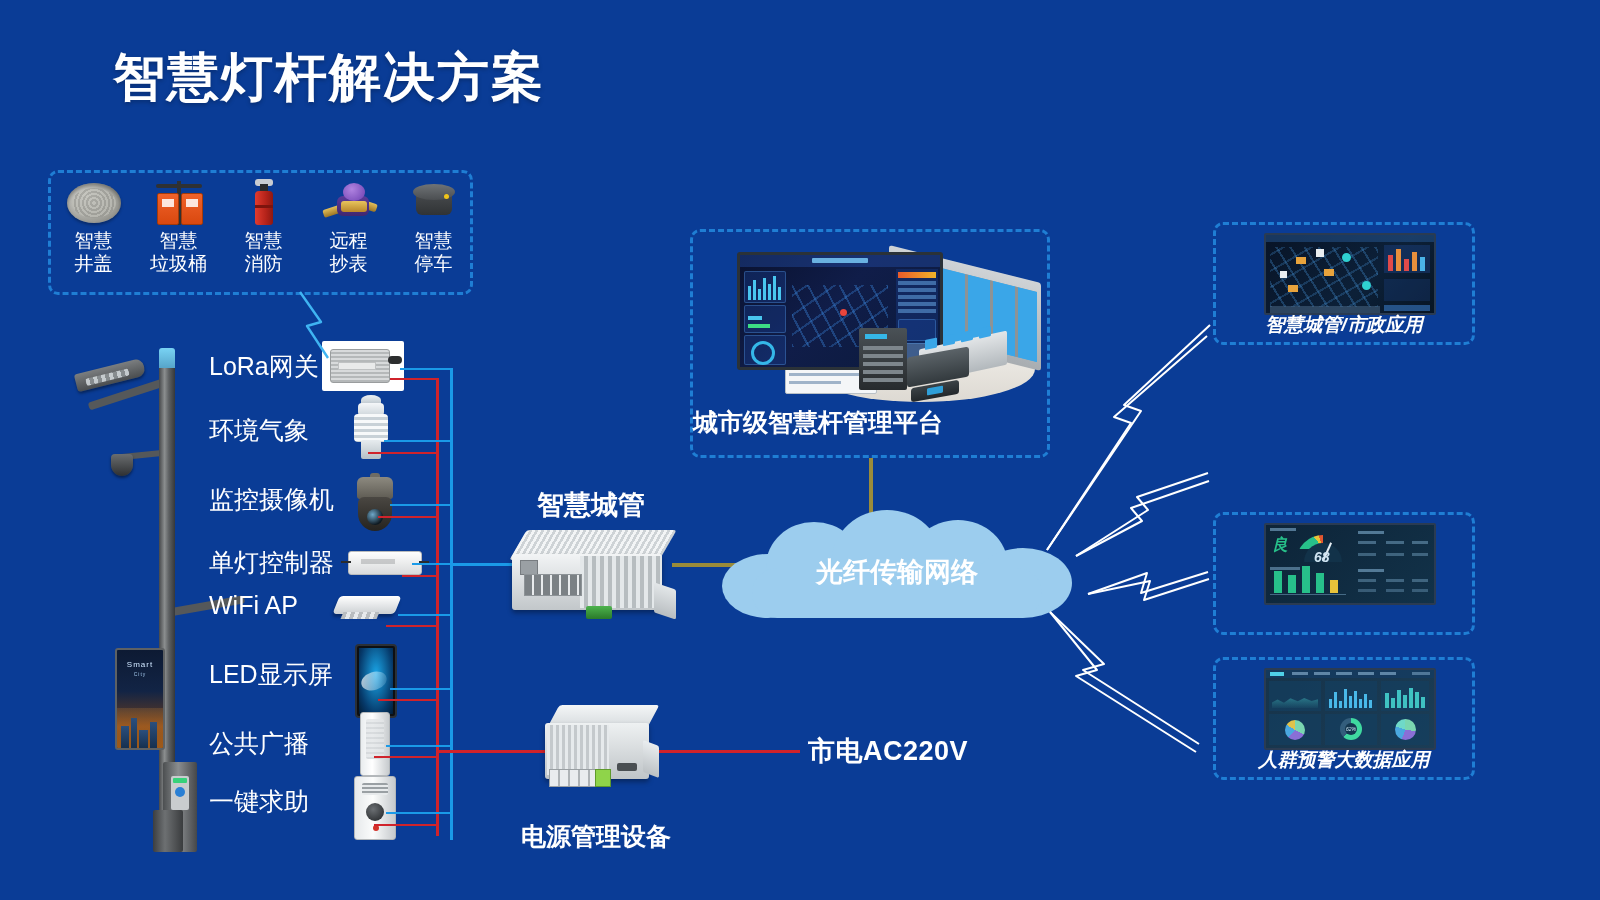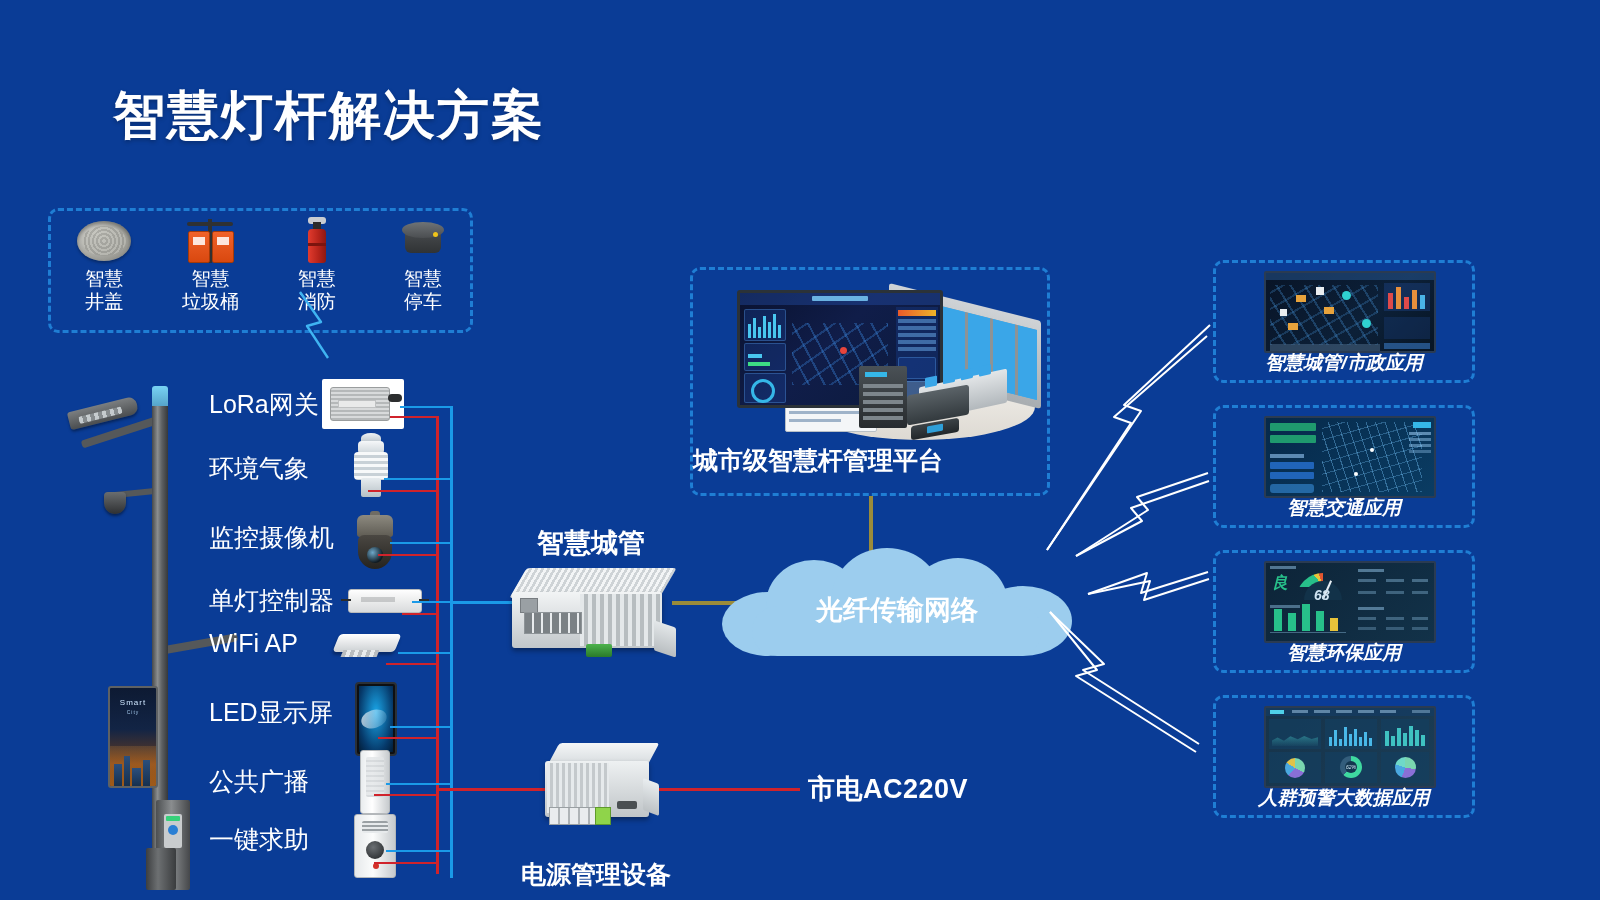--- a/index.html
+++ b/index.html
@@ -5,21 +5,21 @@
 <style>
   html,body{margin:0;padding:0;}
   body{
     width:1600px;height:900px;overflow:hidden;position:relative;
     background:#0a3c96;
     font-family:"Liberation Sans","DejaVu Sans",sans-serif;
     color:#ffffff;
     -webkit-font-smoothing:antialiased;
   }
   #stage{position:absolute;inset:0;width:1600px;height:900px;}
-  .abs{position:absolute;margin-top:38px;}
+  .abs{position:absolute;}
 
   
   #page-title{
     left:113px;top:43px;
     font-size:52px;font-weight:bold;letter-spacing:2px;
     color:#ffffff;white-space:nowrap;
     text-shadow:0 2px 4px rgba(0,0,0,.25);
   }
 
   
@@ -64,21 +64,21 @@
   .meter .gold{position:absolute;left:20px;top:18px;width:26px;height:11px;border-radius:3px;background:linear-gradient(#e8c45d,#b8862a);}
   .meter .p1{position:absolute;left:2px;top:24px;width:20px;height:8px;background:linear-gradient(#e3bf5b,#9c7524);transform:rotate(-18deg);border-radius:2px;}
   .meter .p2{position:absolute;left:40px;top:19px;width:16px;height:8px;background:linear-gradient(#e3bf5b,#9c7524);transform:rotate(18deg);border-radius:2px;}
 
   .parking{position:absolute;left:12px;top:5px;width:42px;height:42px;}
   .parking .top{position:absolute;left:0;top:2px;width:42px;height:16px;border-radius:50%;background:linear-gradient(#6f7376,#4b4e51);}
   .parking .bd{position:absolute;left:3px;top:9px;width:36px;height:24px;border-radius:0 0 6px 6px;background:linear-gradient(#4a4d50,#303335);}
   .parking .dot{position:absolute;left:31px;top:12px;width:5px;height:5px;border-radius:50%;background:#f0c419;}
 
   
-  #pole-wrap{left:60px;top:330px;width:190px;height:520px;}
+  #pole-wrap{left:67px;top:330px;width:190px;height:520px;}
   .pole-main{position:absolute;left:92px;top:38px;width:16px;height:482px;
      background:linear-gradient(90deg,#4d4f50,#8c8f90 35%,#62six 60%,#3d3f40);
      background:linear-gradient(90deg,#46484a,#8b8e8f 35%,#5d6062 62%,#36383a);}
   .pole-base{position:absolute;left:86px;top:480px;width:30px;height:42px;background:linear-gradient(90deg,#3c3e40,#6d7072 40%,#3a3c3e);border-radius:2px;}
   .pole-top{position:absolute;left:92px;top:18px;width:16px;height:36px;background:linear-gradient(180deg,#79d3f4,#3a7fa8);border-radius:3px 3px 0 0;}
   .lamp-arm{position:absolute;left:18px;top:48px;width:80px;height:8px;background:#55585a;
      transform:rotate(-18deg);transform-origin:100% 50%;border-radius:3px;}
   .lamp-head{position:absolute;left:8px;top:36px;width:70px;height:18px;border-radius:3px 8px 8px 3px;
      background:linear-gradient(180deg,#7b7e80,#4a4d4f);transform:rotate(-14deg);box-shadow:0 2px 3px rgba(0,0,0,.4);}
   .lamp-head:after{content:"";position:absolute;left:10px;top:7px;width:44px;height:7px;
@@ -289,20 +289,35 @@
               <div class="band"></div>
             </div>
         </div>
         <div class="iot-label">
           <span>智慧</span>
             <span>消防</span>
         </div>
       </div>
       <div class="iot-item">
         <div class="iot-ico">
+          <div class="meter">
+              <div class="p1"></div>
+              <div class="p2"></div>
+              <div class="base"></div>
+              <div class="gold"></div>
+              <div class="dial"></div>
+            </div>
+        </div>
+        <div class="iot-label">
+          <span>远程</span>
+            <span>抄表</span>
+        </div>
+      </div>
+      <div class="iot-item">
+        <div class="iot-ico">
           <div class="parking">
               <div class="bd"></div>
               <div class="top"></div>
               <div class="dot"></div>
             </div>
         </div>
         <div class="iot-label">
           <span>智慧</span>
             <span>停车</span>
         </div>
@@ -547,41 +562,20 @@
       <div class="mini" style="left:138px;top:24px;width:5px;height:12px;background:#e04a4a;"></div>
       <div class="mini" style="left:146px;top:17px;width:5px;height:19px;background:#e88f3c;"></div>
       <div class="mini" style="left:154px;top:22px;width:5px;height:14px;background:#4ab4e8;"></div>
       <div class="mini" style="left:118px;top:44px;width:46px;height:22px;background:rgba(30,70,140,.3);"></div>
       <div class="mini" style="left:118px;top:70px;width:46px;height:6px;background:rgba(60,130,210,.55);"></div>
       <div class="mini" style="left:4px;bottom:0;width:110px;height:7px;background:rgba(80,110,140,.5);"></div>
     </div>
     <div class="cap">智慧城管/市政应用</div>
   </div>
 
-  <div class="abs dash-panel app-card" style="left:1213px;top:367px;">
-    <div class="shot s-blue">
-      <div class="mini" style="left:56px;top:4px;width:100px;height:70px;
-        background:repeating-linear-gradient(72deg,rgba(120,200,255,.38) 0 1px,transparent 1px 9px),
-                   repeating-linear-gradient(-16deg,rgba(120,200,255,.3) 0 1px,transparent 1px 11px);"></div>
-      <div class="mini" style="left:4px;top:5px;width:46px;height:8px;background:#1f9a6e;border-radius:1px;"></div>
-      <div class="mini" style="left:4px;top:17px;width:46px;height:8px;background:#1f9a6e;border-radius:1px;"></div>
-      <div class="mini" style="left:4px;top:44px;width:44px;height:7px;background:#2064b8;border-radius:1px;"></div>
-      <div class="mini" style="left:4px;top:54px;width:44px;height:7px;background:#2064b8;border-radius:1px;"></div>
-      <div class="mini" style="left:4px;top:36px;width:34px;height:4px;background:rgba(150,200,245,.6);"></div>
-      <div class="mini" style="left:4px;bottom:3px;width:44px;height:9px;background:rgba(60,150,230,.55);border-radius:3px;"></div>
-      <div class="mini" style="right:3px;top:4px;width:18px;height:6px;background:#35b7e8;"></div>
-      <div class="mini" style="right:3px;top:14px;width:22px;height:3px;background:rgba(160,210,250,.55);"></div>
-      <div class="mini" style="right:3px;top:20px;width:22px;height:3px;background:rgba(160,210,250,.45);"></div>
-      <div class="mini" style="right:3px;top:26px;width:22px;height:3px;background:rgba(160,210,250,.45);"></div>
-      <div class="mini" style="right:3px;top:32px;width:22px;height:3px;background:rgba(160,210,250,.35);"></div>
-      <div class="mini" style="left:104px;top:30px;width:4px;height:4px;border-radius:50%;background:#fff;"></div>
-      <div class="mini" style="left:88px;top:54px;width:4px;height:4px;border-radius:50%;background:#fff;"></div>
-    </div>
-    <div class="cap">智慧交通应用</div>
-  </div>
 
   <div class="abs dash-panel app-card" style="left:1213px;top:512px;">
     <div class="shot s-navy">
       <div class="mini" style="left:4px;top:3px;width:26px;height:3px;background:rgba(150,200,235,.5);"></div>
       <div class="mini" style="left:6px;top:12px;font-size:16px;color:#27c08a;font-weight:bold;line-height:16px;">良</div>
       <div class="mini" style="left:30px;top:10px;width:54px;height:27px;border-radius:27px 27px 0 0;
            background:conic-gradient(from 270deg,#27c08a 0deg 52deg,#e8c33a 52deg 72deg,#e2562f 72deg 90deg,transparent 90deg);"></div>
       <div class="mini" style="left:38px;top:18px;width:38px;height:19px;border-radius:19px 19px 0 0;background:#123249;"></div>
       <div class="mini" style="left:56px;top:16px;width:2px;height:20px;background:#e6eef4;transform:rotate(24deg);transform-origin:50% 100%;"></div>
       <div class="mini" style="left:48px;top:24px;font-size:14px;color:#cfe4f2;font-weight:bold;">68</div>
@@ -600,21 +594,20 @@
       <div class="mini" style="left:120px;top:28px;width:18px;height:3px;background:rgba(150,200,235,.35);"></div>
       <div class="mini" style="left:146px;top:28px;width:16px;height:3px;background:rgba(150,200,235,.35);"></div>
       <div class="mini" style="left:92px;top:44px;width:26px;height:3px;background:rgba(150,200,235,.5);"></div>
       <div class="mini" style="left:92px;top:54px;width:18px;height:3px;background:rgba(150,200,235,.35);"></div>
       <div class="mini" style="left:120px;top:54px;width:18px;height:3px;background:rgba(150,200,235,.35);"></div>
       <div class="mini" style="left:146px;top:54px;width:16px;height:3px;background:rgba(150,200,235,.35);"></div>
       <div class="mini" style="left:92px;top:64px;width:18px;height:3px;background:rgba(150,200,235,.3);"></div>
       <div class="mini" style="left:120px;top:64px;width:18px;height:3px;background:rgba(150,200,235,.3);"></div>
       <div class="mini" style="left:146px;top:64px;width:16px;height:3px;background:rgba(150,200,235,.3);"></div>
     </div>
-    <div class="cap">智慧环保应用</div>
   </div>
 
   <div class="abs dash-panel app-card" style="left:1213px;top:657px;">
     <div class="shot s-slate">
       <div class="mini" style="left:0;top:0;right:0;height:8px;background:rgba(20,60,100,.7);"></div>
       <div class="mini" style="left:4px;top:2px;width:14px;height:4px;background:#4fd0e8;"></div>
       <div class="mini" style="left:26px;top:2px;width:16px;height:3px;background:rgba(170,210,240,.5);"></div>
       <div class="mini" style="left:48px;top:2px;width:16px;height:3px;background:rgba(170,210,240,.5);"></div>
       <div class="mini" style="left:70px;top:2px;width:16px;height:3px;background:rgba(170,210,240,.5);"></div>
       <div class="mini" style="left:92px;top:2px;width:16px;height:3px;background:rgba(170,210,240,.5);"></div>

